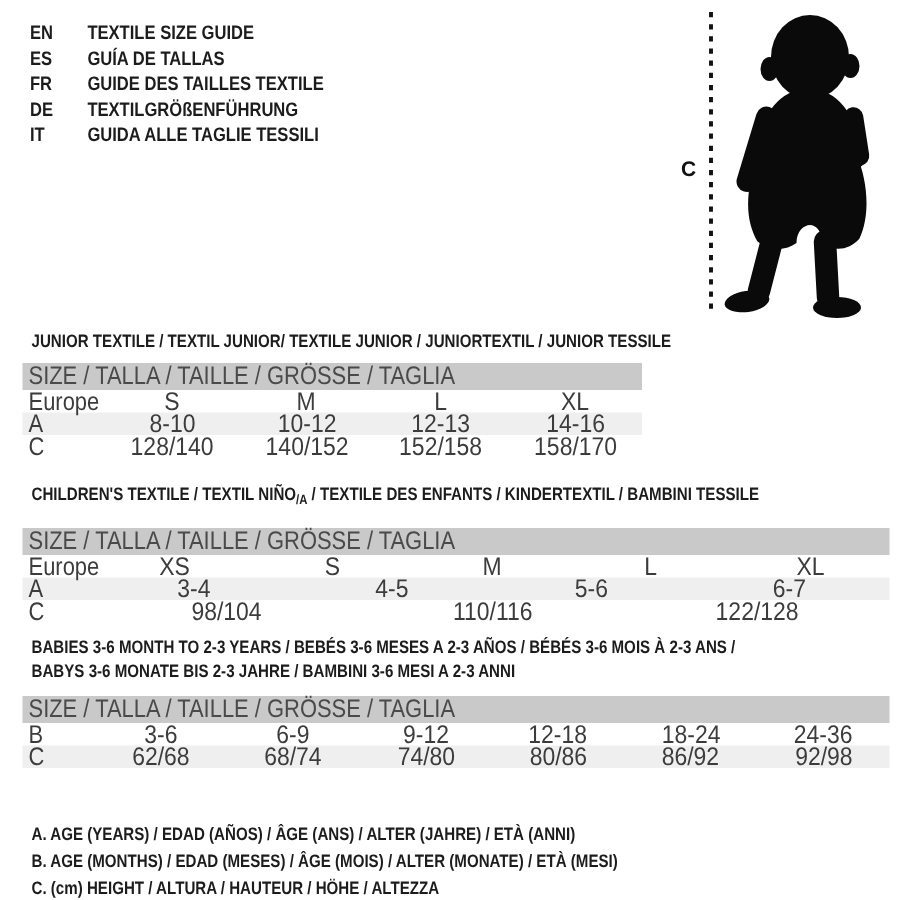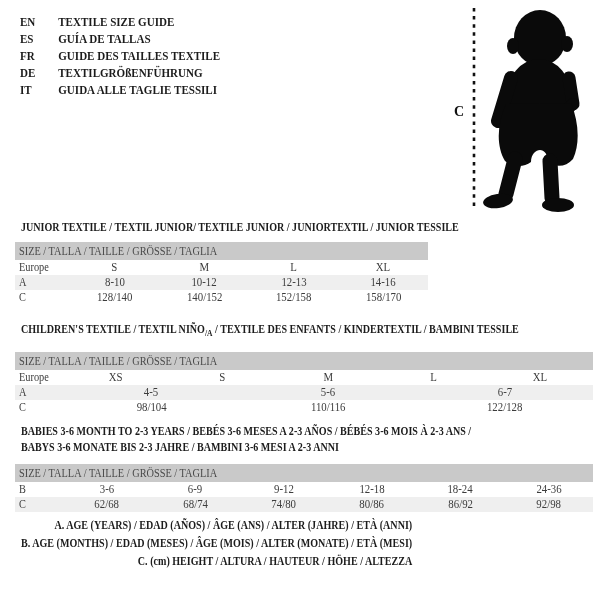--- a/index.html
+++ b/index.html
@@ -1,17 +1,17 @@
 <!DOCTYPE html>
 <html><head>
 <meta charset="utf-8">
 <style>
   html,body{margin:0;padding:0;background:#fff;}
   .page{position:relative;width:600px;height:600px;background:#ffffff;overflow:hidden;
-        font-family:Liberation Serif, serif;color:#1c1c1c;}
+        font-family:Liberation Sans, sans-serif;color:#1c1c1c;}
 
   
   .cL{display:inline-block;transform:scaleX(.86);transform-origin:0 50%;white-space:nowrap;}
   .cC{display:inline-block;transform:scaleX(.9);transform-origin:50% 50%;white-space:nowrap;}
 
   
   .langs{position:absolute;left:20px;top:13px;}
   .lang-row{display:flex;height:17px;line-height:17px;font-weight:700;font-size:13px;
             transform:scaleX(.85);transform-origin:0 0;white-space:nowrap;}
   .lang-code{width:45px;}
@@ -20,33 +20,33 @@
   
   .figure{position:absolute;left:448px;top:4px;width:152px;height:212px;}
   .height-label{position:absolute;left:6px;top:100px;font-size:14px;font-weight:700;color:#111;}
 
   
   .sec-title{position:absolute;left:21px;font-size:12px;font-weight:700;color:#1c1c1c;
              transform:scaleX(.84);transform-origin:0 0;white-space:nowrap;line-height:16px;}
   .sub{font-size:9px;vertical-align:-3px;}
 
   
-  .tbl{position:absolute;left:15px;font-size:12px;color:#3c3c3c;}
+  .tbl{position:absolute;left:15px;font-size:17px;color:#3c3c3c;}
   .thead{background:#c9c9c9;height:18px;line-height:18px;color:#4a4a4a;padding-left:4px;}
   .trow{display:flex;height:15px;line-height:15px;align-items:flex-end;}
   .trow.alt{background:#efefef;}
   .tlabel{padding-left:4px;}
   .t1 .tlabel{width:51px;}
   .t2 .tlabel,.t3 .tlabel{width:44px;}
   .tcell{flex:1;text-align:center;}
   .t1{width:413px;}
   .t2,.t3{width:578px;}
 
   
-  .notes{position:absolute;left:21px;top:516px;text-align:right;}
+  .notes{position:absolute;left:21px;top:547px;}
   .note-line{font-size:12px;font-weight:700;line-height:18px;color:#1c1c1c;
              transform:scaleX(.84);transform-origin:0 0;white-space:nowrap;}
 </style>
 </head>
 <body>
 
 <div class="page">
 
   <div class="langs">
     <div class="lang-row">
@@ -130,20 +130,21 @@
     <div class="trow">
       <span class="tlabel"><span class="cL">Europe</span></span>
       <span class="tcell"><span class="cC">XS</span></span>
       <span class="tcell"><span class="cC">S</span></span>
       <span class="tcell"><span class="cC">M</span></span>
       <span class="tcell"><span class="cC">L</span></span>
       <span class="tcell"><span class="cC">XL</span></span>
     </div>
     <div class="trow alt">
       <span class="tlabel"><span class="cL">A</span></span>
+      <span class="tcell"><span class="cC">3-4</span></span>
       <span class="tcell"><span class="cC">4-5</span></span>
       <span class="tcell"><span class="cC">5-6</span></span>
       <span class="tcell"><span class="cC">6-7</span></span>
     </div>
     <div class="trow">
       <span class="tlabel"><span class="cL">C</span></span>
       <span class="tcell"><span class="cC">98/104</span></span>
       <span class="tcell"><span class="cC">110/116</span></span>
       <span class="tcell"><span class="cC">122/128</span></span>
     </div>

